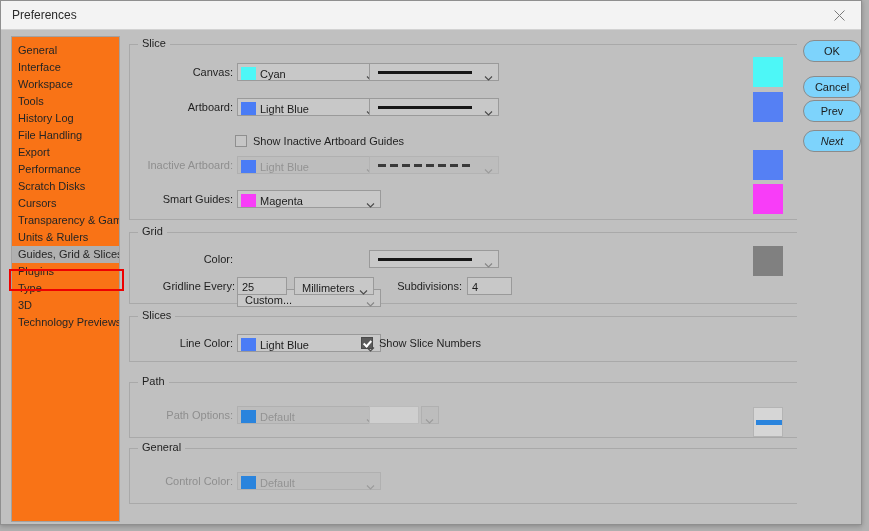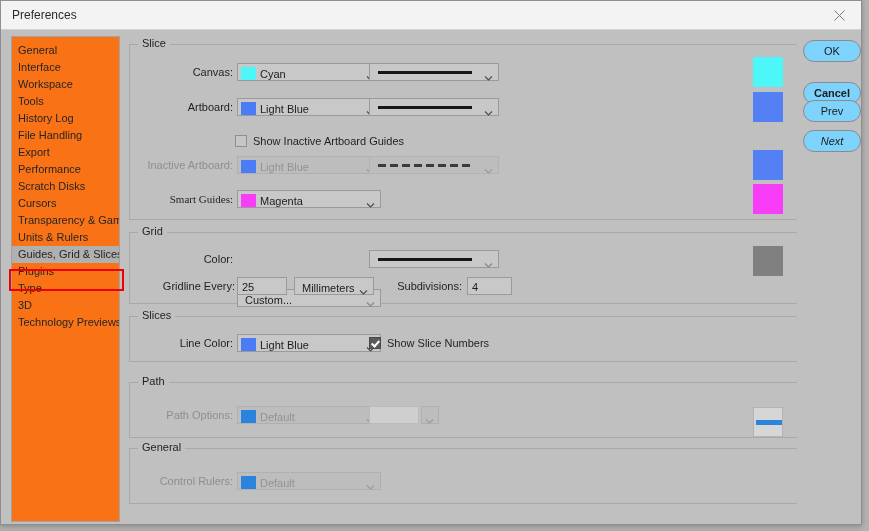--- a/index.html
+++ b/index.html
@@ -362,21 +362,21 @@
             <span class="dashed"></span>
             <span class="carrow">
               <svg width="9" height="7" viewBox="0 0 9 7">
                   <path d="M1 1.5 L4.5 5 L8 1.5" stroke="#9b9b9b" stroke-width="1.1" fill="none"></path>
                 </svg>
             </span>
           </div>
         </div>
 
         <div class="row" style="top:144px;">
-          <div class="lbl" style="left:0; width:104px;font-family:Liberation Serif, serif;">Smart Guides:</div>
+          <div class="lbl" style="left:0; width:104px;">Smart Guides:</div>
           <div class="combo" style="left:108px; top:2px; width:144px;">
             <span class="sw" style="background:#f83df8"></span>
             <span class="ctext">Magenta</span>
             <span class="carrow">
               <svg width="9" height="7" viewBox="0 0 9 7">
                   <path d="M1 1.5 L4.5 5 L8 1.5" stroke="#4a4a4a" stroke-width="1.1" fill="none"></path>
                 </svg>
             </span>
           </div>
         </div>
@@ -437,21 +437,21 @@
           <div class="lbl" style="left:0; width:104px;">Line Color:</div>
           <div class="combo" style="left:108px; top:2px; width:144px;">
             <span class="sw" style="background:#4a7cf6"></span>
             <span class="ctext">Light Blue</span>
             <span class="carrow">
               <svg width="9" height="7" viewBox="0 0 9 7">
                   <path d="M1 1.5 L4.5 5 L8 1.5" stroke="#4a4a4a" stroke-width="1.1" fill="none"></path>
                 </svg>
             </span>
           </div>
-          <div class="cbrow" style="left:240px; top:2px;">
+          <div class="cbrow" style="left:232px; top:2px;">
             <span class="cbox checked"></span>
             <span class="cblabel">Show Slice Numbers</span>
           </div>
         </div>
       </div>
 
       <div class="group" style="top:346px; height:56px;">
         <div class="gframe"></div>
         <div class="gtitle">Path</div>
 
@@ -479,34 +479,34 @@
 
       <div id="path-preview" style="left:624px; top:371px;">
         <span class="pline"></span>
       </div>
 
       <div class="group" style="top:412px; height:56px;">
         <div class="gframe"></div>
         <div class="gtitle">General</div>
 
         <div class="row" style="top:22px;">
-          <div class="lbl dim" style="left:0; width:104px;">Control Rulers:</div>
+          <div class="lbl dim" style="left:0; width:104px;">Control Color:</div>
           <div class="combo dim" style="left:108px; top:2px; width:144px;">
             <span class="sw" style="background:#2a84dd"></span>
             <span class="ctext">Default</span>
             <span class="carrow">
               <svg width="9" height="7" viewBox="0 0 9 7">
                   <path d="M1 1.5 L4.5 5 L8 1.5" stroke="#9b9b9b" stroke-width="1.1" fill="none"></path>
                 </svg>
             </span>
           </div>
         </div>
       </div>
 
     </div>
 
     <div class="btn" style="top:9px;">OK</div>
-    <div class="btn" style="top:51px;font-weight:bold;">Cancel</div>
+    <div class="btn" style="top:45px;">Cancel</div>
     <div class="btn" style="top:69px;">Prev</div>
     <div class="btn" style="top:99px;font-style:italic;">Next</div>
 
   </div>
 </div>
 
 </body></html>

